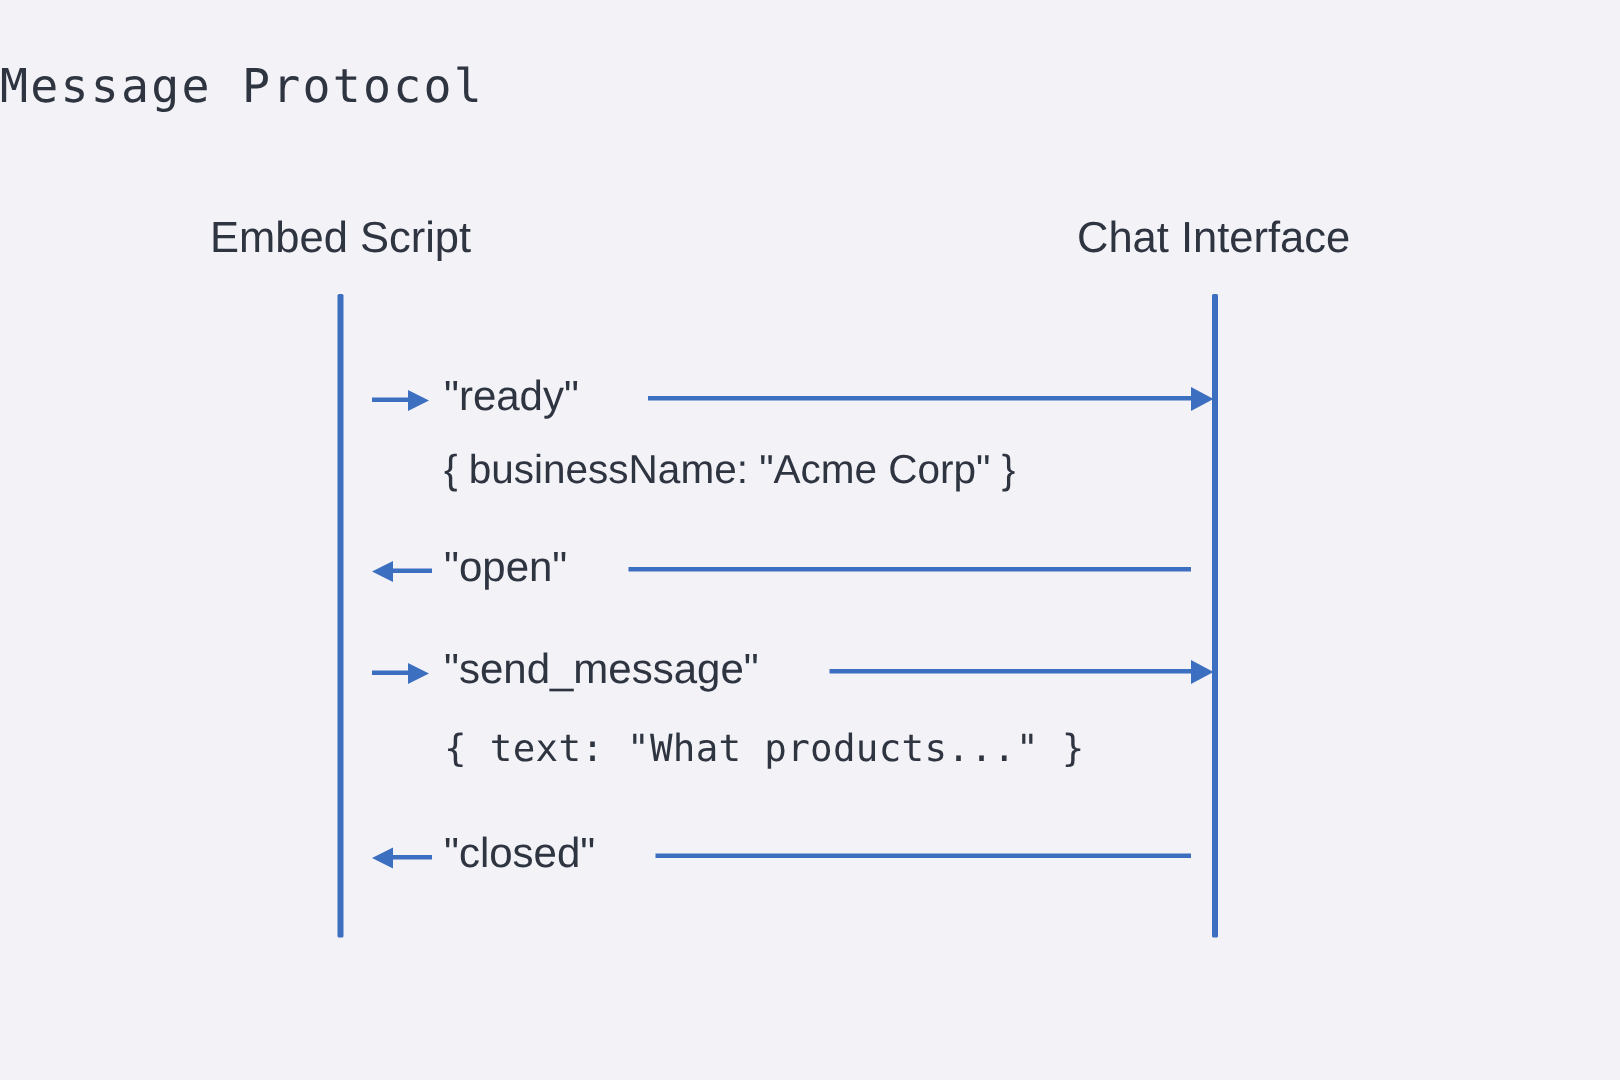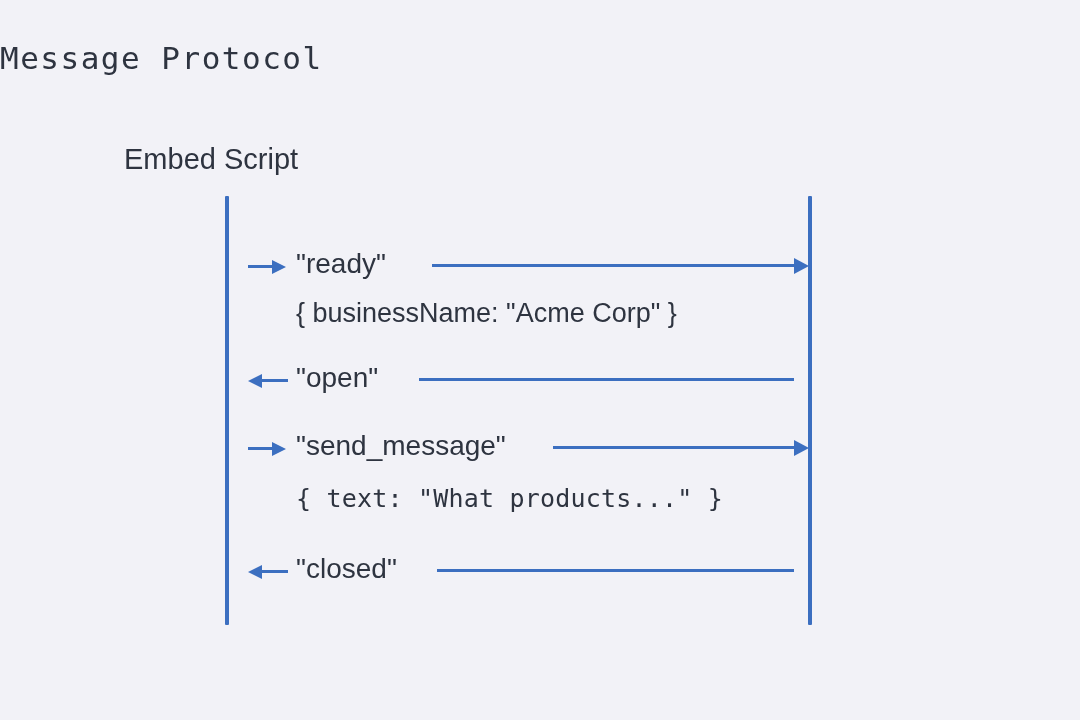--- a/index.html
+++ b/index.html
@@ -35,20 +35,21 @@
   }
 
   
   .participant {
     position: absolute;
     top: 143px;
     font-family: "Liberation Sans", sans-serif;
     font-size: 29px;
     color: #2e3440;
     white-space: pre;
+    margin-left: 16px;
   }
   .participant.left  { left: 124px; }
   .participant.right { left: 702px; }
 
   
   .lifeline {
     position: absolute;
     top: 196px;
     width: 4px;
     height: 429px;
@@ -149,20 +150,21 @@
 </style>
 </head>
 <body>
 
 <div id="diagram">
 
   <div class="diagram-title">Message Protocol</div>
 
   <div class="participant left">Embed Script</div>
 
+  <div class="participant right">Chat Interface</div>
 
   <div class="lifeline left"></div>
 
   <div class="lifeline right"></div>
 
   <div class="msg-row" style="top:247px;">
     <div class="dir-marker out">
       <span class="stub"></span>
       <span class="head"></span>
     </div>

